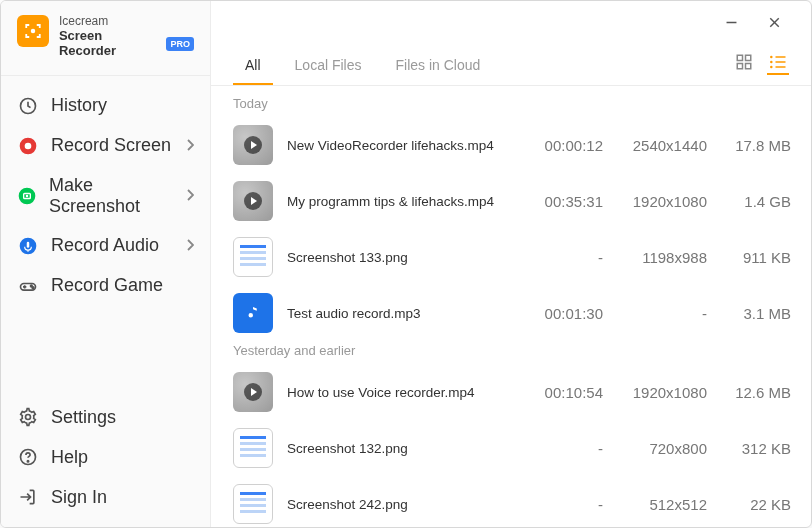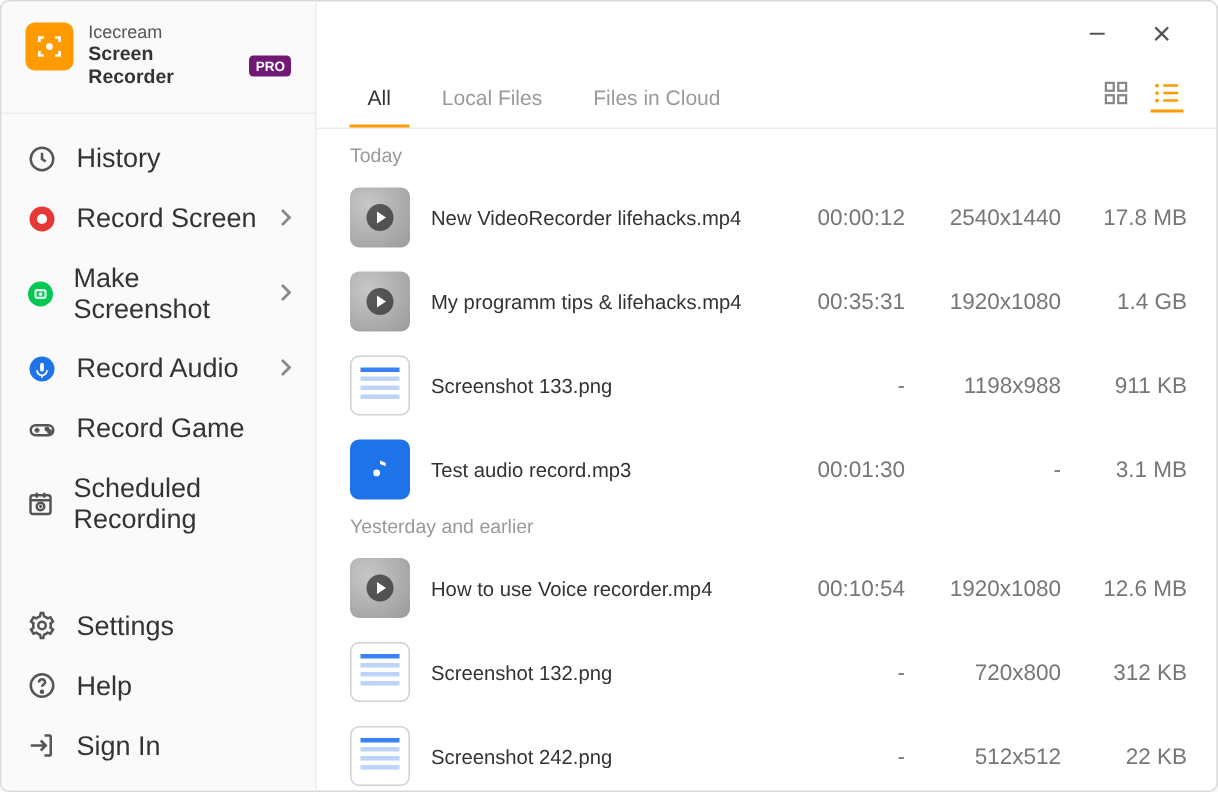--- a/index.html
+++ b/index.html
@@ -19,21 +19,21 @@
   }
   .brand { display: flex; gap: 10px; padding: 14px 16px 12px; }
   .brand-logo {
     width: 32px; height: 32px; border-radius: 6px; background: #ff9b00;
     display: flex; align-items: center; justify-content: center;
   }
   .brand-logo svg { width: 18px; height: 18px; }
   .brand-text { line-height: 1.15; }
   .brand-top { font-size: 12px; color: #555; }
   .brand-bottom { font-size: 13px; font-weight: 600; color: #333; display: flex; align-items: center; gap: 4px;}
-  .pro-badge { background:#701a75; color:#fff; font-size:9px; font-weight:700; padding:2px 4px; border-radius:3px; }
+  .pro-badge { background:#3b82f6; color:#fff; font-size:9px; font-weight:700; padding:2px 4px; border-radius:3px; }
 
   .nav { padding-top: 6px; }
   .nav-item {
     display: flex; align-items: center; gap: 12px;
     padding: 9px 16px; cursor: pointer; color: #333; font-size: 18px;
     position: relative;
   }
   .nav-item .chev { margin-left: auto; color: #888; }
   .nav-icon { width: 22px; height: 22px; display:flex; align-items:center; justify-content:center; }
   .nav-icon svg { width:20px; height:20px; }
@@ -164,31 +164,20 @@
             <span class="nav-icon" style="color:#555">
               <svg viewBox="0 0 24 24" fill="none" stroke="currentColor" stroke-width="2">
                 <rect x="3" y="9" width="18" height="8" rx="4"></rect>
                 <path d="M8 11v4M6 13h4"></path>
                 <circle cx="16" cy="12" r="1" fill="currentColor"></circle>
                 <circle cx="18" cy="14" r="1" fill="currentColor"></circle>
               </svg>
             </span>
     <span>Record Game</span>
     </div>
-          <div class="nav-item">
-            <span class="nav-icon" style="color:#555">
-              <svg viewBox="0 0 24 24" fill="none" stroke="currentColor" stroke-width="2">
-                <rect x="4" y="5" width="16" height="15" rx="2"></rect>
-                <path d="M4 9h16M9 3v4M15 3v4"></path>
-                <circle cx="12" cy="14" r="3"></circle>
-                <path d="M12 12.5v1.5l1 .7"></path>
-              </svg>
-            </span>
-    <span>Scheduled Recording</span>
-    </div>
         </nav>
 
       <div class="sidebar-bottom" id="nav-bottom">
           <div class="nav-item">
             <span class="nav-icon" style="color:#555">
               <svg viewBox="0 0 24 24" fill="none" stroke="currentColor" stroke-width="2">
                 <circle cx="12" cy="12" r="3"></circle>
                 <path d="M19 12a7 7 0 00-.2-1.7l2-1.5-2-3.4-2.3.9a7 7 0 00-2.9-1.7L13 2h-2l-.6 2.6a7 7 0 00-2.9 1.7l-2.3-.9-2 3.4 2 1.5A7 7 0 005 12c0 .6.1 1.1.2 1.7l-2 1.5 2 3.4 2.3-.9a7 7 0 002.9 1.7L11 22h2l.6-2.6a7 7 0 002.9-1.7l2.3.9 2-3.4-2-1.5c.1-.6.2-1.1.2-1.7z"></path>
               </svg>
             </span>

